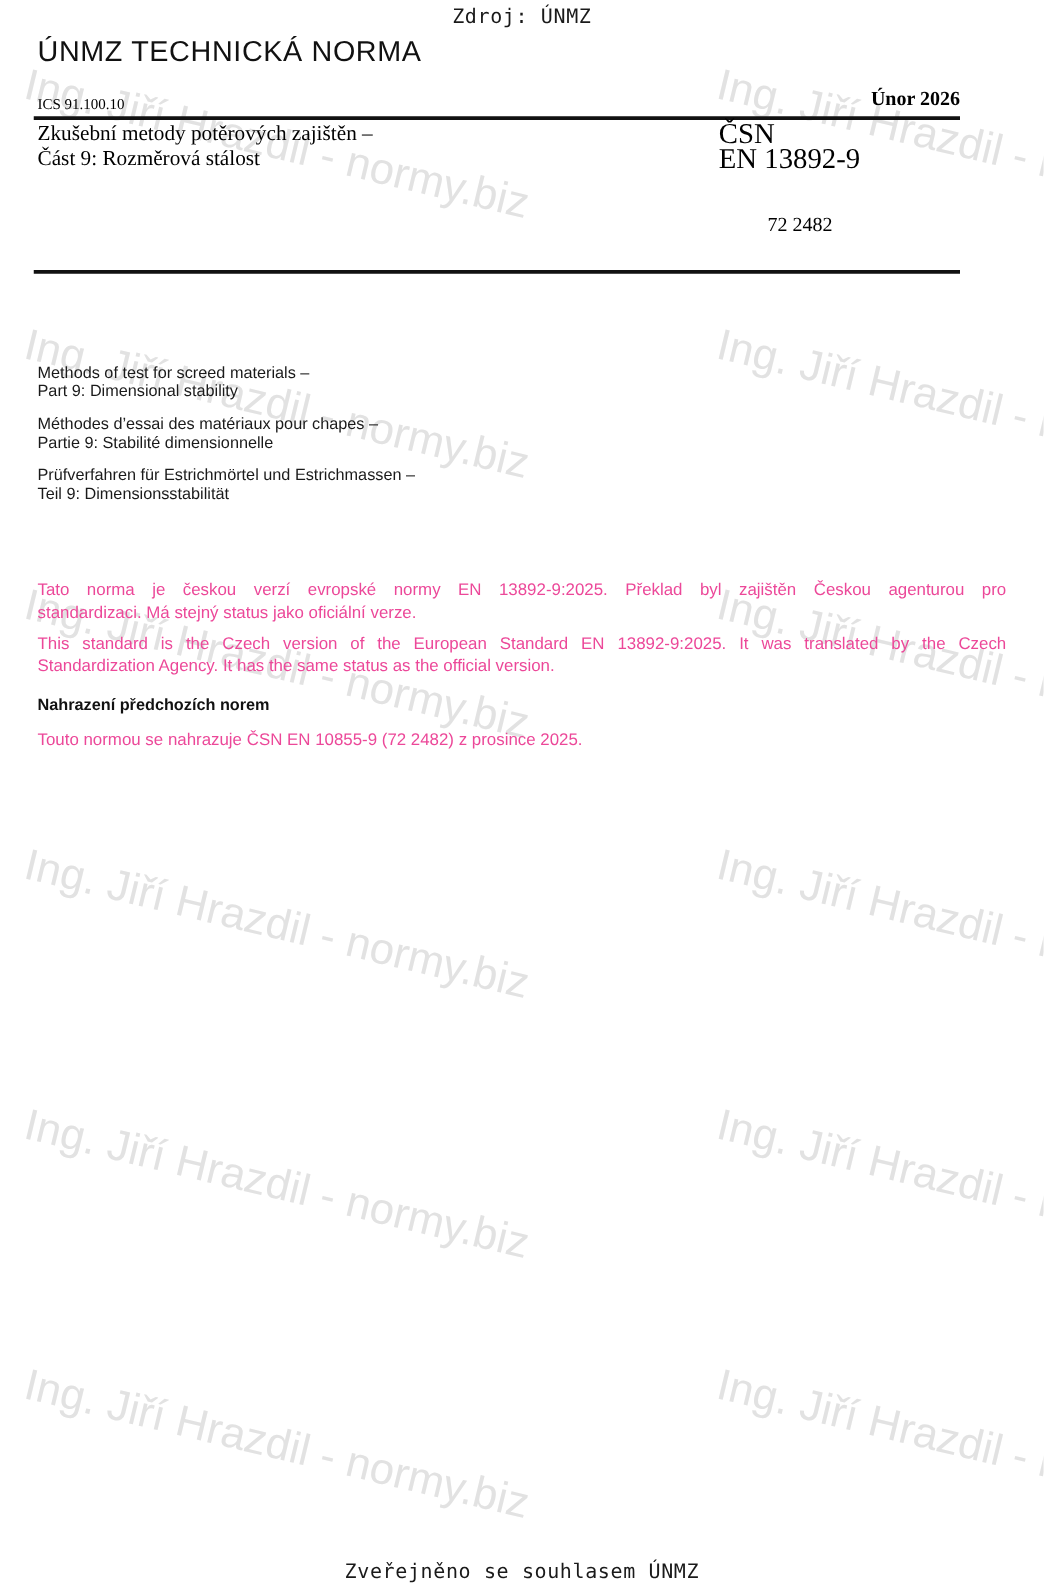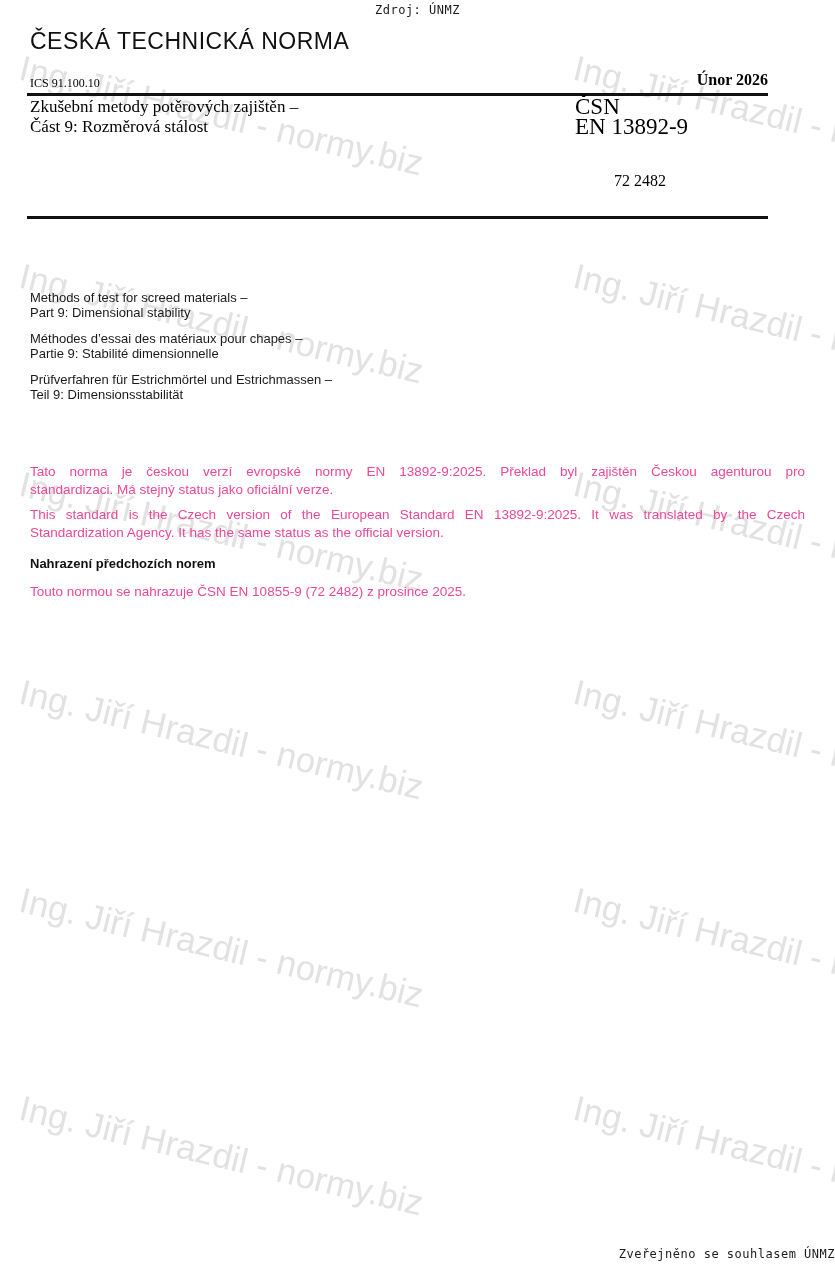--- a/index.html
+++ b/index.html
@@ -22,26 +22,26 @@
     white-space: nowrap;
     transform: rotate(13.5deg);
     transform-origin: 0 0;
   }
   
   .layer { position: absolute; inset: 0; z-index: 1; }
   .abs { position: absolute; }
 
   .mono {
     font-family: "DejaVu Sans Mono", "Liberation Mono", monospace;
-    font-size: 12px;
+    font-size: 16px;
     letter-spacing: 0.5px;
     color: #1a1a1a;
   }
   .source-line { top: 3px; left: 0; width: 100%; text-align: center; }
-  .footer-line { top: 1247px; left: 0; width: 100%; text-align: right; }
+  .footer-line { top: 1247px; left: 0; width: 100%; text-align: center; }
 
   .doc-type {
     top: 28px; left: 30px;
     font-size: 23px;
     font-weight: 400;
     letter-spacing: 0.5px;
     color: #111;
   }
   .ics {
     top: 76px; left: 30px;
@@ -109,21 +109,21 @@
       <div class="wm" style="left: 25px; top: 880px; color: rgb(226, 226, 226);">Ing. Jiří Hrazdil - normy.biz</div>
       <div class="wm" style="left: 579px; top: 880px; color: rgb(226, 226, 226);">Ing. Jiří Hrazdil - normy.biz</div>
       <div class="wm" style="left: 25px; top: 1088px; color: rgb(226, 226, 226);">Ing. Jiří Hrazdil - normy.biz</div>
       <div class="wm" style="left: 579px; top: 1088px; color: rgb(226, 226, 226);">Ing. Jiří Hrazdil - normy.biz</div>
     </div>
 
   <div class="layer">
 
     <div class="abs mono source-line">Zdroj: ÚNMZ</div>
 
-    <div class="abs doc-type">ČESKÁ TECHNICKÁ NORMA</div>
+    <div class="abs doc-type">ÚNMZ TECHNICKÁ NORMA</div>
 
     <div class="abs ics">ICS 91.100.10</div>
     <div class="abs issue-date">Únor 2026</div>
 
     <div class="abs rule rule-top"></div>
 
     <div class="abs title-cs">
       <div>Zkušební metody potěrových zajištěn –</div>
       <div>Část 9: Rozměrová stálost</div>
     </div>

